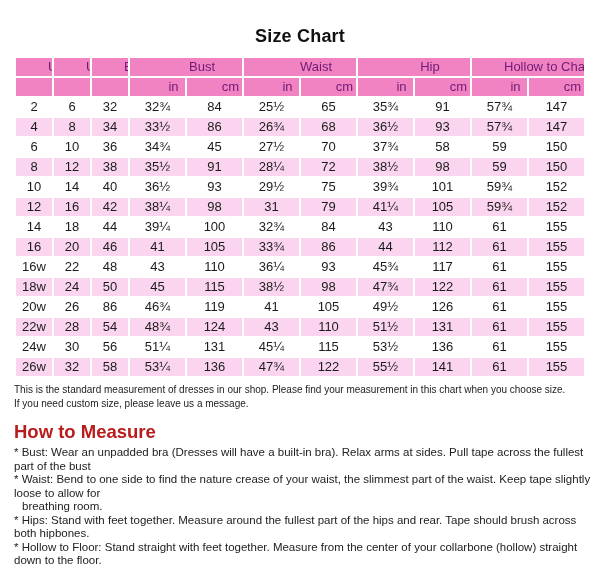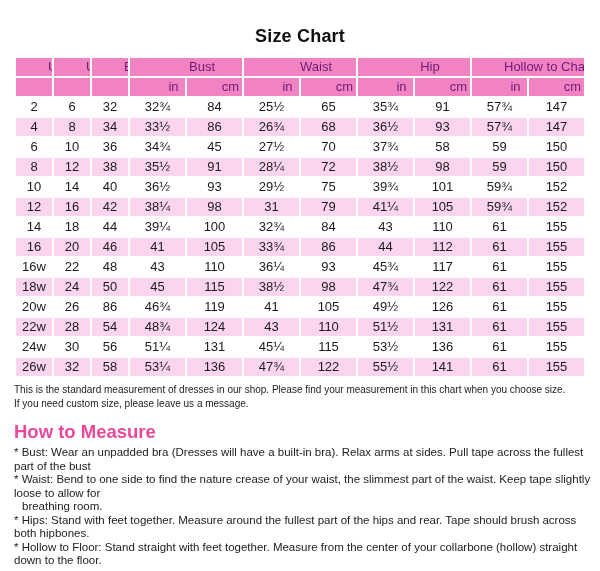--- a/index.html
+++ b/index.html
@@ -66,21 +66,21 @@
     font-size: 10px;
     line-height: 14px;
     color: #222;
   }
 
   .measure { margin: 10px 0 0 14px; }
   .measure-title {
     margin: 0 0 3px 0;
     font-size: 18.5px;
     font-weight: 700;
-    color: #ec4899;
+    color: #b91c1c;
   }
   .measure-line {
     font-size: 11.5px;
     line-height: 13.5px;
     color: #222;
   }
   .measure-line.indent { padding-left: 8px; }
 </style>
 </head>
 <body>

